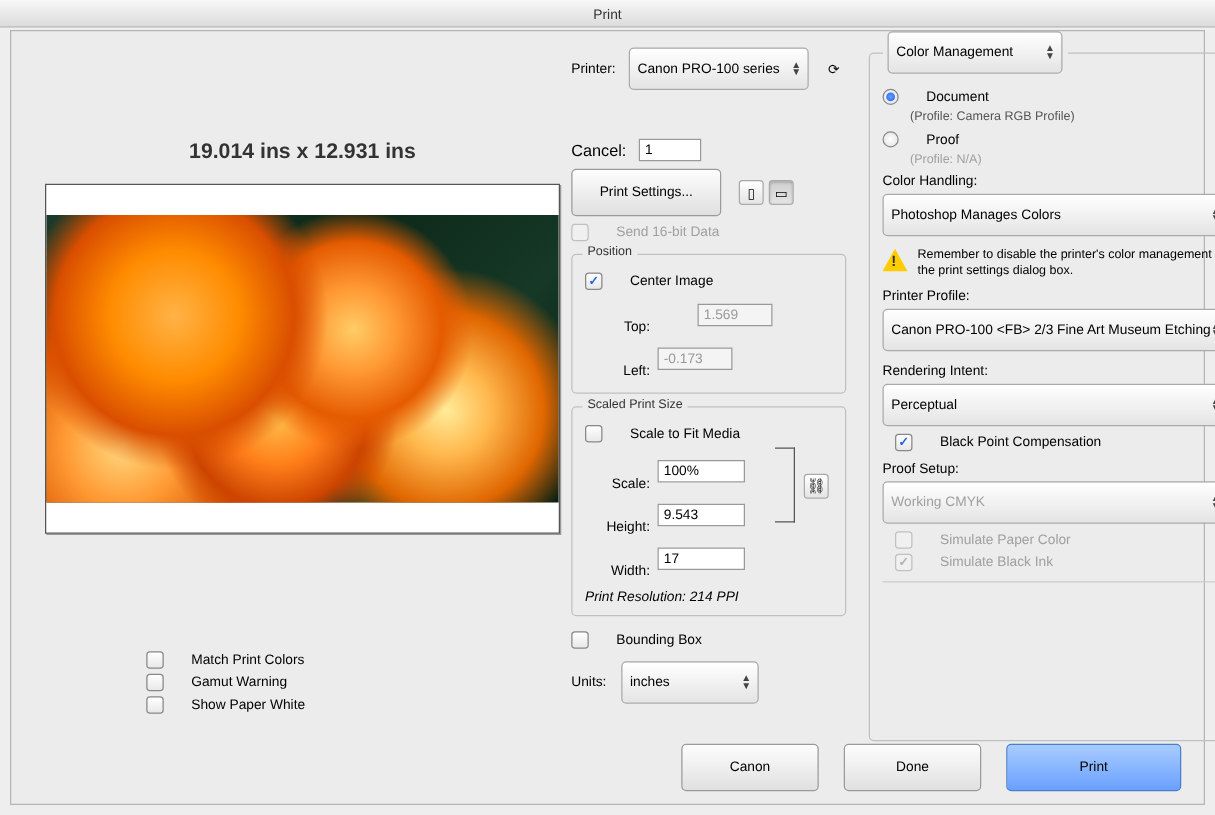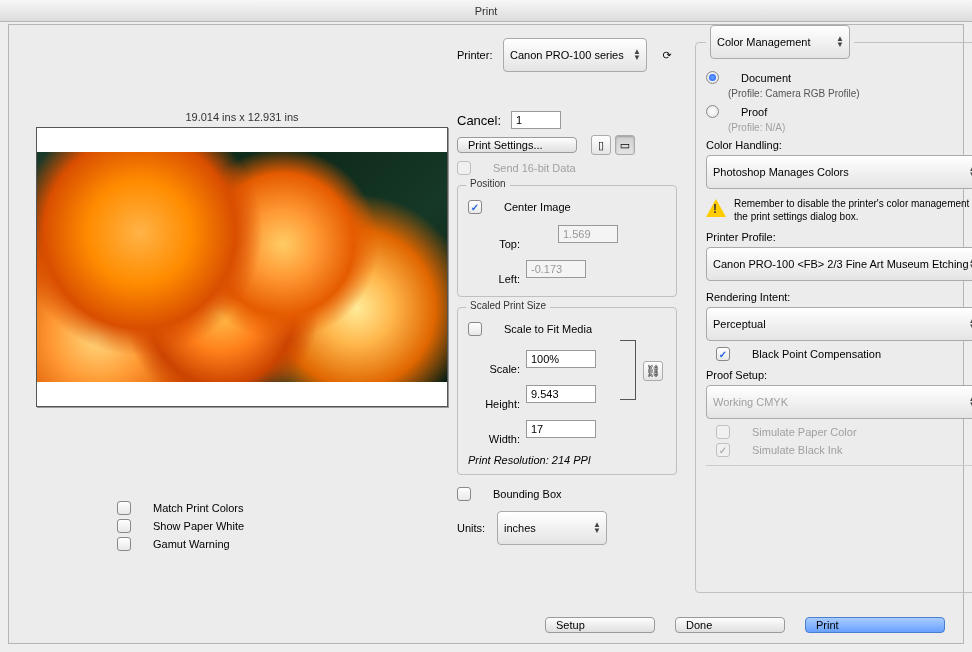--- a/index.html
+++ b/index.html
@@ -2,21 +2,21 @@
 <html><head>
 <meta charset="utf-8">
 <style>
 * { box-sizing: border-box; font-family: "Lucida Grande", "Helvetica Neue", Arial, sans-serif; font-size: 11px; }
 body { margin: 0; background: #eee; width: 972px; height: 652px; position: relative; color: #000; }
 .titlebar { position: absolute; left: 0; right: 0; top: 0; height: 22px; background: linear-gradient(#f7f7f7,#dcdcdc); border-bottom: 1px solid #b5b5b5; text-align: center; line-height: 22px; font-size: 12px; color: #333; }
 .dialog { position: absolute; left: 8px; right: 8px; top: 24px; bottom: 8px; background: #ececec; border: 1px solid #b5b5b5; padding: 8px; }
 .col-left { position: absolute; left: 18px; top: 86px; width: 430px; }
 .col-mid  { position: absolute; left: 448px; top: 10px; width: 220px; }
 .col-right{ position: absolute; right: 10px; top: 0px; width: 258px; bottom: 50px;}
-.dims { text-align: center; font-size: 11px; color: #333; margin-bottom: 4px; }
+.dims { text-align: center; font-size: 17px; color: #333; margin-bottom: 16px; font-weight: bold; }
 .preview-frame { width: 412px; height: 280px; border: 1px solid #555; background: #fff; margin: 0 auto; display: flex; align-items: center; justify-content: center; overflow: hidden; box-shadow: 1px 1px 0 #999;}
 .preview-img { width: 100%; height: 230px; background:
   radial-gradient(circle at 25% 35%, #ffb347 0%, #ff8c00 15%, #d94e00 28%, transparent 36%),
   radial-gradient(circle at 60% 40%, #ffcc66 0%, #ff9933 12%, #e55b00 25%, transparent 34%),
   radial-gradient(circle at 45% 70%, #ffc04d 0%, #ff7f1a 14%, #cc4400 26%, transparent 35%),
   radial-gradient(circle at 78% 68%, #ffeb99 0%, #ffb84d 10%, #e06600 22%, transparent 32%),
   radial-gradient(circle at 15% 80%, #ffda80 0%, #ff9933 12%, #d95500 24%, transparent 32%),
   linear-gradient(135deg, #1a3a2a 0%, #0d2818 40%, #163826 70%, #0a1f12 100%);
 }
 .chk-row { margin: 4px 0; display: flex; align-items: center; }
@@ -32,21 +32,21 @@
 .group-title { position: absolute; top: -8px; left: 8px; background: #ececec; padding: 0 4px; font-size: 10px; color: #333; }
 .row { display: flex; align-items: center; margin: 3px 0; }
 .row .rlabel { width: 52px; text-align: right; margin-right: 6px; margin-top: 20px; }
 input.txt { border: 1px solid #999; background: #fff; height: 18px; padding: 0 4px; font-size: 11px; }
 input.txt.disabled { background: #f4f4f4; color: #999; }
 .select { border: 1px solid #aaa; border-radius: 4px; background: linear-gradient(#fff,#e4e4e4); height: 20px; display: flex; align-items: center; justify-content: space-between; padding: 16px 6px; font-size: 11px; }
 .select .arrows { font-size: 8px; line-height: 6px; color: #444; letter-spacing: -1px; text-align: center; }
 .select .arrows::before { content: "▲"; display: block; }
 .select .arrows::after { content: "▼"; display: block; }
 .select.disabled { color: #a0a0a0; }
-.btn { border: 1px solid #9a9a9a; border-radius: 4px; background: linear-gradient(#fdfdfd,#e0e0e0); padding: 2px 10px; height: 16px; font-size: 12px; display: inline-flex; align-items: center; }
+.btn { border: 1px solid #9a9a9a; border-radius: 4px; background: linear-gradient(#fdfdfd,#e0e0e0); padding: 2px 20px; height: 38px; font-size: 12px; display: inline-flex; align-items: center; justify-content: center; }
 .btn.primary { background: linear-gradient(#a8ccff,#6aa0ff); border-color: #4a7fd0; }
 .footer { position: absolute; right: 18px; bottom: 10px; display: flex; gap: 20px; }
 .footer .btn { width: 110px; }
 .small-icon { width: 20px; height: 20px; border: 1px solid #aaa; border-radius: 3px; background: linear-gradient(#fff,#e4e4e4); display: inline-flex; align-items: center; justify-content: center; font-size: 11px; margin-left: 4px; }
 .small-icon.pressed { background: linear-gradient(#d0d0d0,#e4e4e4); box-shadow: inset 0 1px 2px rgba(0,0,0,.25); }
 fieldset.right-panel { border: 1px solid #c0c0c0; border-radius: 4px; padding: 8px 10px 10px 10px; margin: 0; position: relative; height: 100%;}
 fieldset.right-panel legend { padding: 0 4px; }
 .warn { display: flex; align-items: flex-start; gap: 8px; margin: 8px 0; }
 .warn-tri { width: 0; height: 0; border-left: 10px solid transparent; border-right: 10px solid transparent; border-bottom: 18px solid #ffcc00; position: relative; margin-top: 2px;}
 .warn-tri::after { content: "!"; position: absolute; left: -3px; top: 3px; font-weight: bold; font-size: 12px; color: #333; }
@@ -71,25 +71,25 @@
       <div class="preview-img"></div>
     </div>
     <div style="height: 90px;"></div>
     <div style="margin-left: 90px;">
       <div class="chk-row">
         <span class="chk"></span>
         <label class="lbl">Match Print Colors</label>
       </div>
       <div class="chk-row">
         <span class="chk"></span>
+        <label class="lbl">Gamut Warning</label>
+      </div>
+      <div class="chk-row">
+        <span class="chk"></span>
         <label class="lbl">Show Paper White</label>
-      </div>
-      <div class="chk-row">
-        <span class="chk"></span>
-        <label class="lbl">Gamut Warning</label>
       </div>
     </div>
   </div>
 
   <div class="col-mid">
     <div class="row" style="margin-bottom:6px;">
       <span style="width:46px;">Printer:</span>
       <div class="select" style="flex:1;">
         <span>Canon PRO-100 series</span>
         <span class="arrows"></span>
@@ -238,21 +238,21 @@
       <div class="chk-row" style="margin-left:10px;">
         <span class="chk disabled checked"></span>
         <label class="lbl disabled">Simulate Black Ink</label>
       </div>
       <hr>
     </fieldset>
   </div>
 
   <div class="footer">
     <div class="btn">
-        <span>Setup</span>
+        <span>Canon</span>
       </div>
     <div class="btn">
         <span>Done</span>
       </div>
     <div class="btn primary" style="width:140px;">
         <span>Print</span>
       </div>
   </div>
 
 </div>

